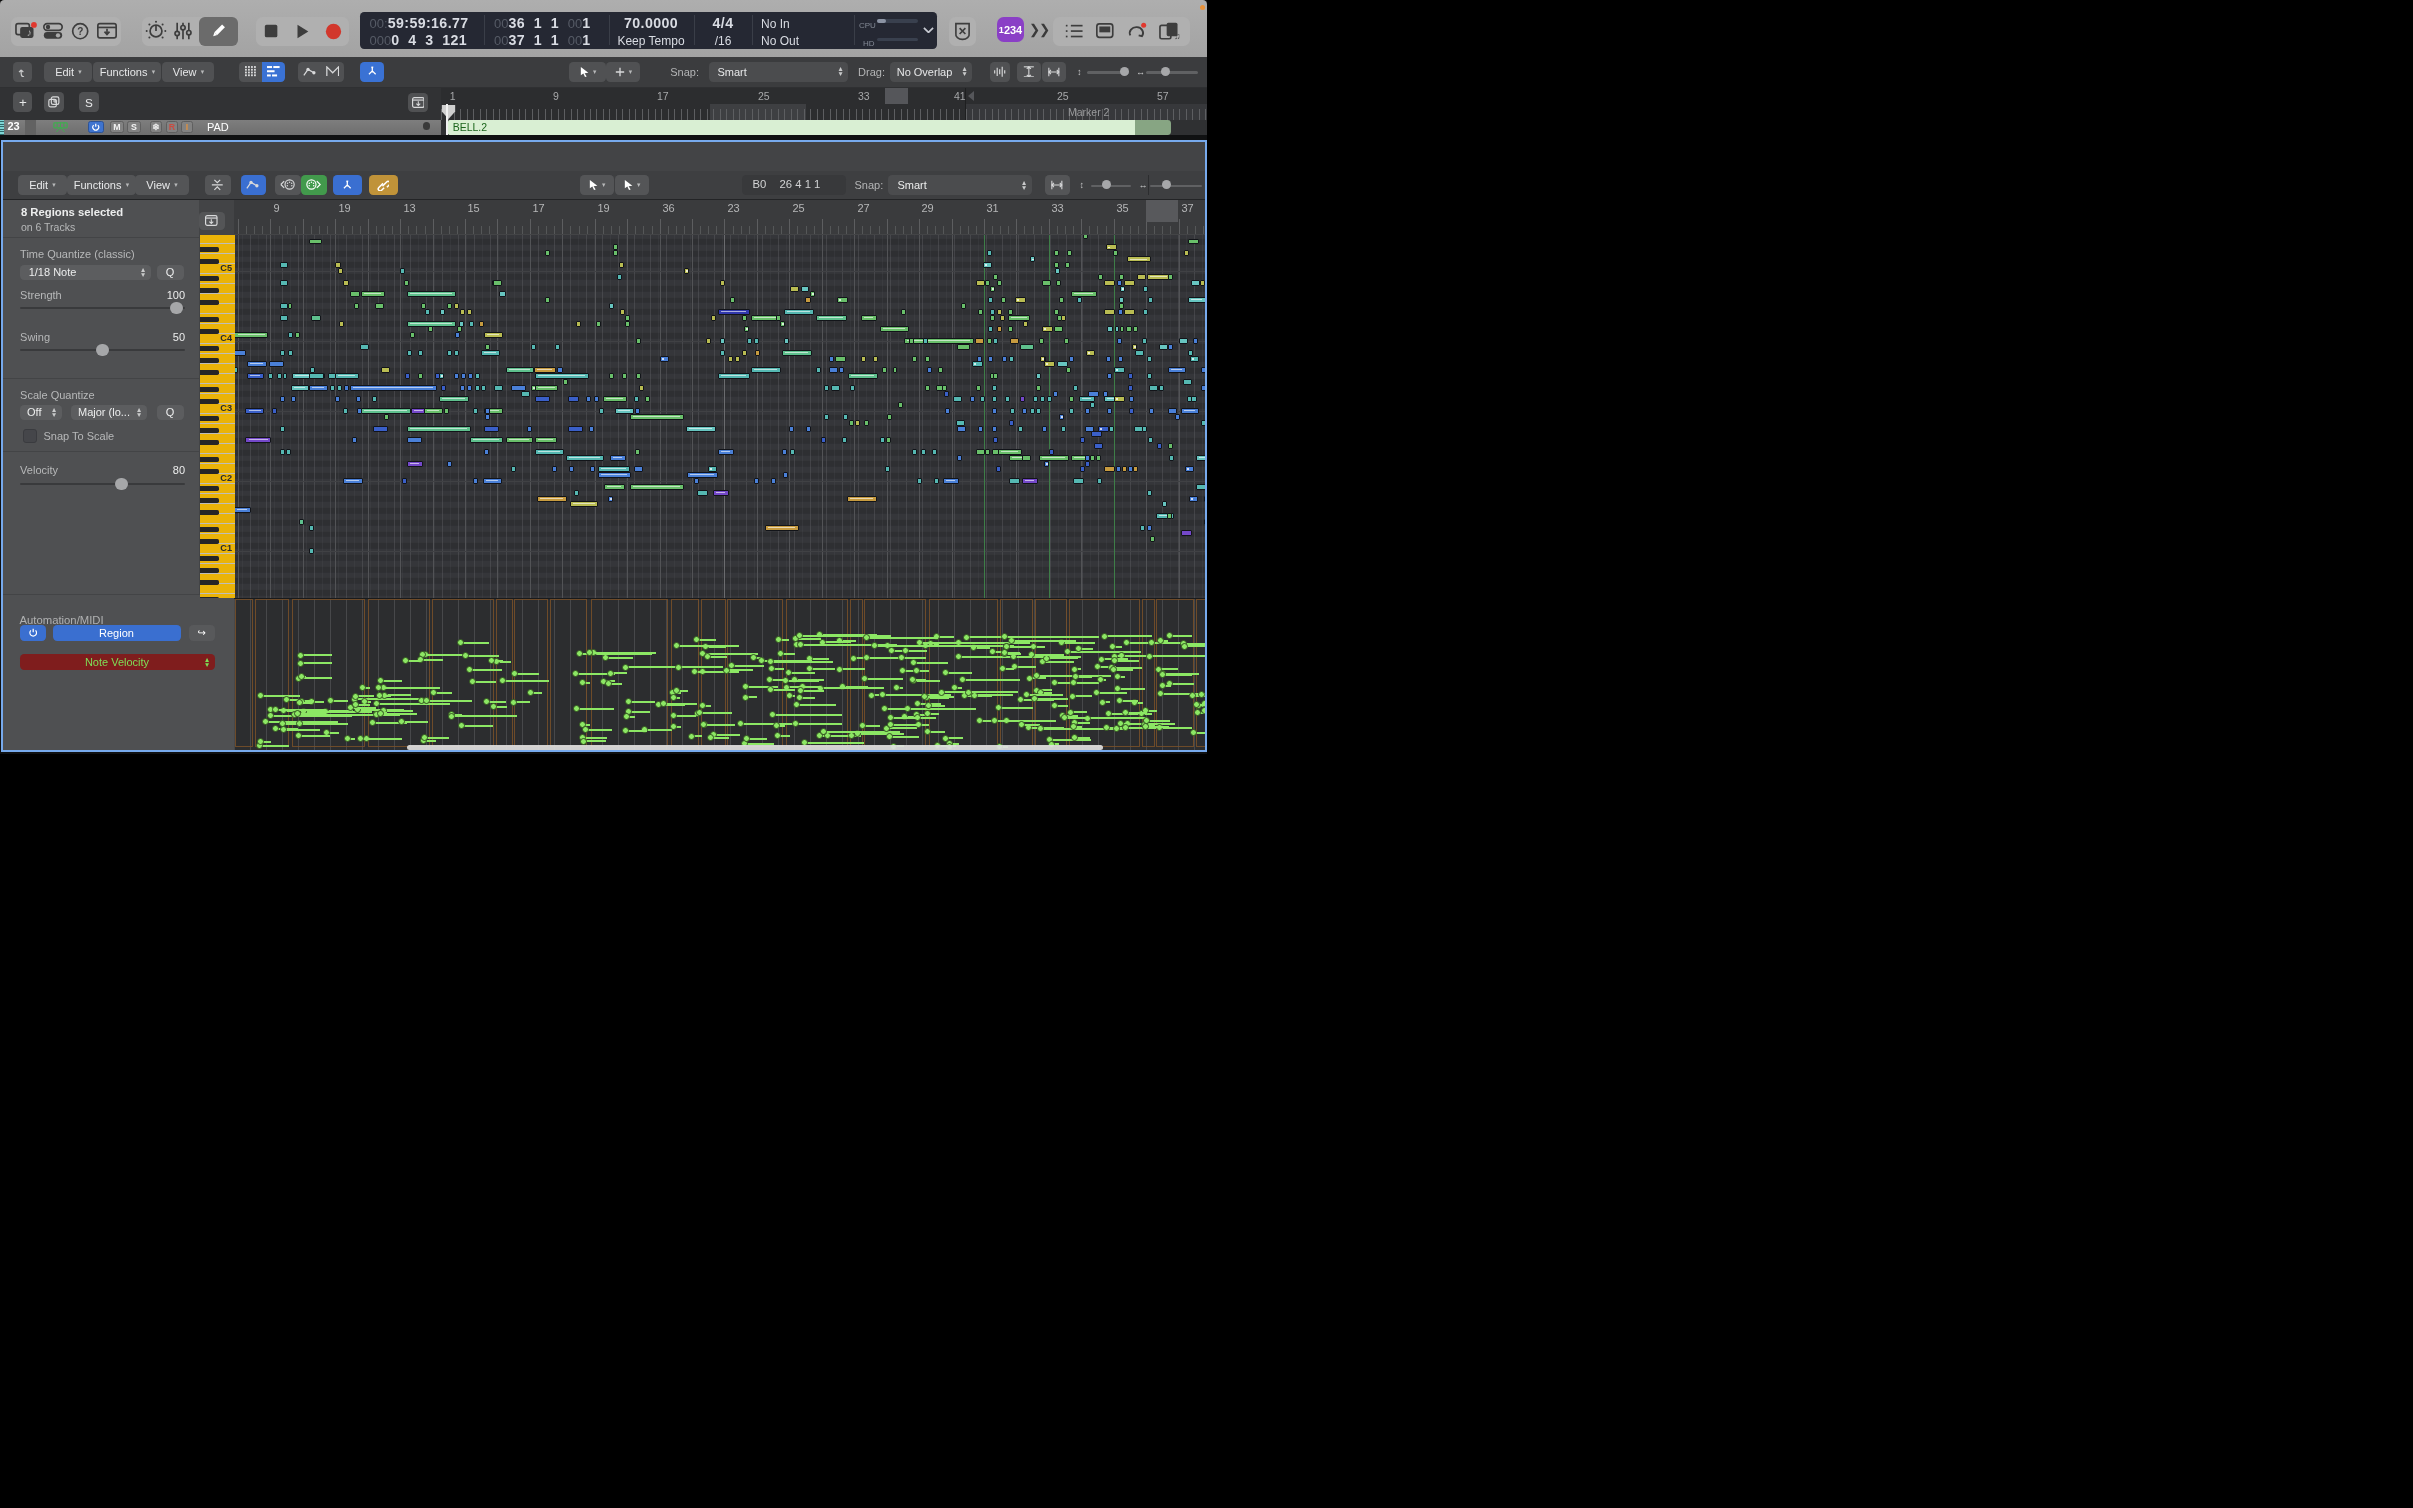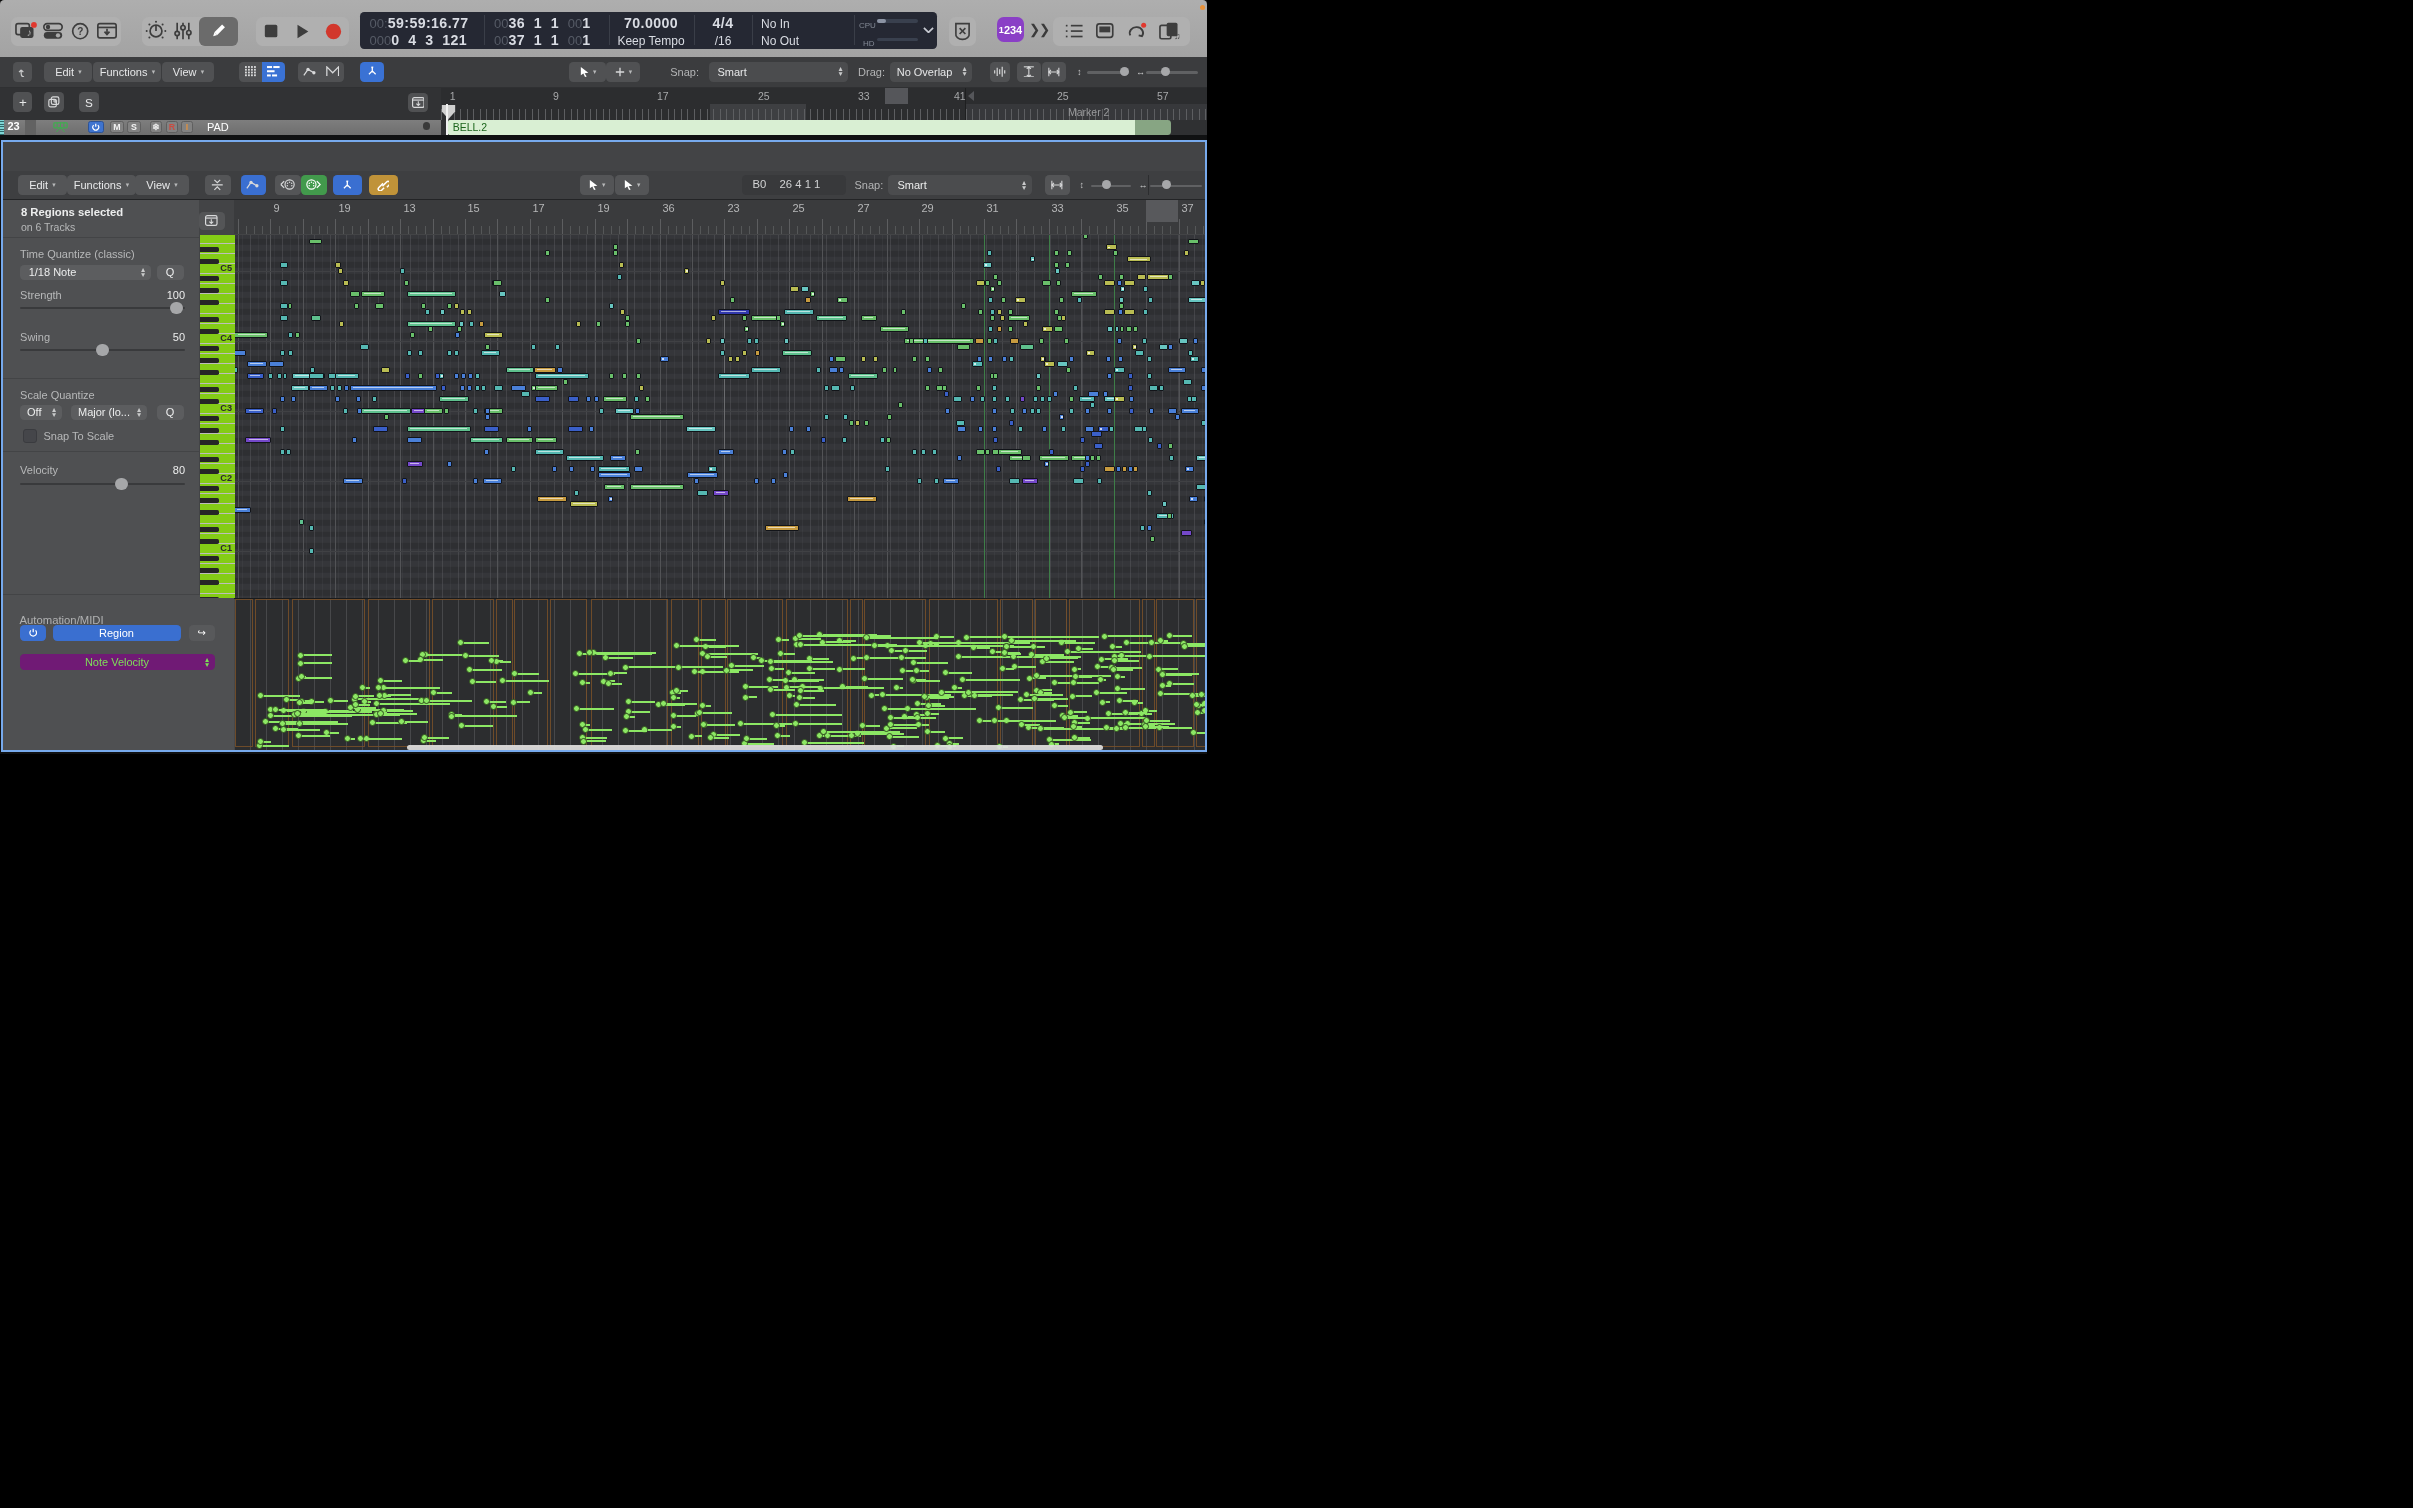--- a/index.html
+++ b/index.html
@@ -39,21 +39,21 @@
 #prt{position:absolute;left:0;top:29px;width:100%;height:29px;background:#3e3f41;border-bottom:0.8px solid #232426}
 .pb{position:absolute;top:4.2px;height:20px;background:#545557;border-radius:4.2px;color:#e8e9ea;font-size:11px;display:flex;align-items:center;justify-content:center}
 
 #lp{position:absolute;left:0;top:58px;width:196px;bottom:0;background:#4f5052;color:#b7b8b9;font-size:11px}
 .ddl{position:absolute;background:#5c5d5f;border-radius:4.2px;height:15.5px;color:#eceded;display:flex;align-items:center;font-size:11px}
 .stepper{position:absolute;right:4.2px;top:2.5px;color:#c9cacb;font-size:6.7px;line-height:5px;text-align:center}
 .slider{position:absolute;height:2.5px;background:#393a3c;border-radius:1.7px}
 .knob{position:absolute;width:12.6px;height:12.6px;border-radius:50%;background:#a6a7a9;top:-5px}
 .divl{position:absolute;left:0;width:196px;height:0.8px;background:#434446}
 
-#kb{position:absolute;left:197px;top:93px;width:35px;bottom:152px;background:#84cc16;overflow:hidden}
+#kb{position:absolute;left:197px;top:93px;width:35px;bottom:152px;background:#eab308;overflow:hidden}
 .wl{position:absolute;left:0;width:100%;height:0.8px;background:#bdbdbb}
 .bk{position:absolute;left:0;width:19px;height:5px;background:#262626;border-radius:0 1.7px 1.7px 0}
 .kl{position:absolute;right:2.5px;font-size:9.2px;font-weight:bold;color:#2b2b2b}
 #prruler{position:absolute;left:231px;top:58px;right:0;height:34px;background:#3a3b3d;overflow:hidden}
 .pnum{position:absolute;top:2.5px;font-size:11px;color:#b6b7b8}
 .ptick{position:absolute;width:0.8px;background:#808183}
 #grid{position:absolute;left:231px;top:93px;right:0;bottom:152px;background:#303134;overflow:hidden}
 #rows{position:absolute;left:0;top:0;right:0;bottom:0;
 background:repeating-linear-gradient(to bottom,#35363a 0px,#35363a 5.8px,#2e2f32 5.8px,#2e2f32 11.7px);background-position:0 9.8px;}
 #vlines1{position:absolute;left:0;top:0;right:0;bottom:0;background:repeating-linear-gradient(to right,rgba(90,91,95,.17) 0px,rgba(90,91,95,.17) 0.8px,transparent 0.8px,transparent 8px),repeating-linear-gradient(to right,rgba(95,96,100,.33) 0px,rgba(95,96,100,.33) 0.8px,transparent 0.8px,transparent 16px)}
@@ -2243,21 +2243,21 @@
 <div class="abs" style="left:17px;top:18.4px;color:#b0b1b2;font-size:11.3px">Automation/MIDI</div>
 <div class="abs" style="left:17px;top:29px"></div>
 <div class="abs" style="left:17px;top:30px;width:26.4px;height:15.5px;background:#3a6fd0;border-radius:4.2px;display:flex;align-items:center;justify-content:center">
             <svg width="8.4" height="9.2" viewBox="0 0 10 11">
               <path d="M5 1 V5" stroke="#fff" stroke-width="1.5"></path>
               <path d="M2.2 2.8 a4 4 0 1 0 5.6 0" stroke="#fff" stroke-width="1.4" fill="none"></path>
             </svg>
           </div>
 <div class="abs" style="left:50px;top:30px;width:128px;height:15.5px;background:#3a6fd0;border-radius:4.2px;color:#fff;font-size:11px;display:flex;align-items:center;justify-content:center">Region</div>
 <div class="abs" style="left:186px;top:30px;width:26.4px;height:15.5px;background:#58595b;border-radius:4.2px;display:flex;align-items:center;justify-content:center;color:#fff;font-size:10px">↪</div>
-<div class="abs" style="left:17px;top:59px;width:195px;height:15.5px;background:#701a75;border-radius:4.2px;color:#7ddf58;font-size:11px;display:flex;align-items:center;justify-content:center">Note Velocity<span class="stepper" style="top:2.5px;color:#7ddf58">▲<br>▼</span></div>
+<div class="abs" style="left:17px;top:59px;width:195px;height:15.5px;background:#7f1d1d;border-radius:4.2px;color:#7ddf58;font-size:11px;display:flex;align-items:center;justify-content:center">Note Velocity<span class="stepper" style="top:2.5px;color:#7ddf58">▲<br>▼</span></div>
 </div>
 <div id="asb" style="left:404px;top:603px;width:696px"></div>
 <div id="kb">
 
 <div class="wl" style="top:38px"></div>
 <div class="wl" style="top:28px"></div>
 <div class="wl" style="top:18px"></div>
 <div class="wl" style="top:8.1px"></div>
 
 <div class="wl" style="top:108px"></div>

